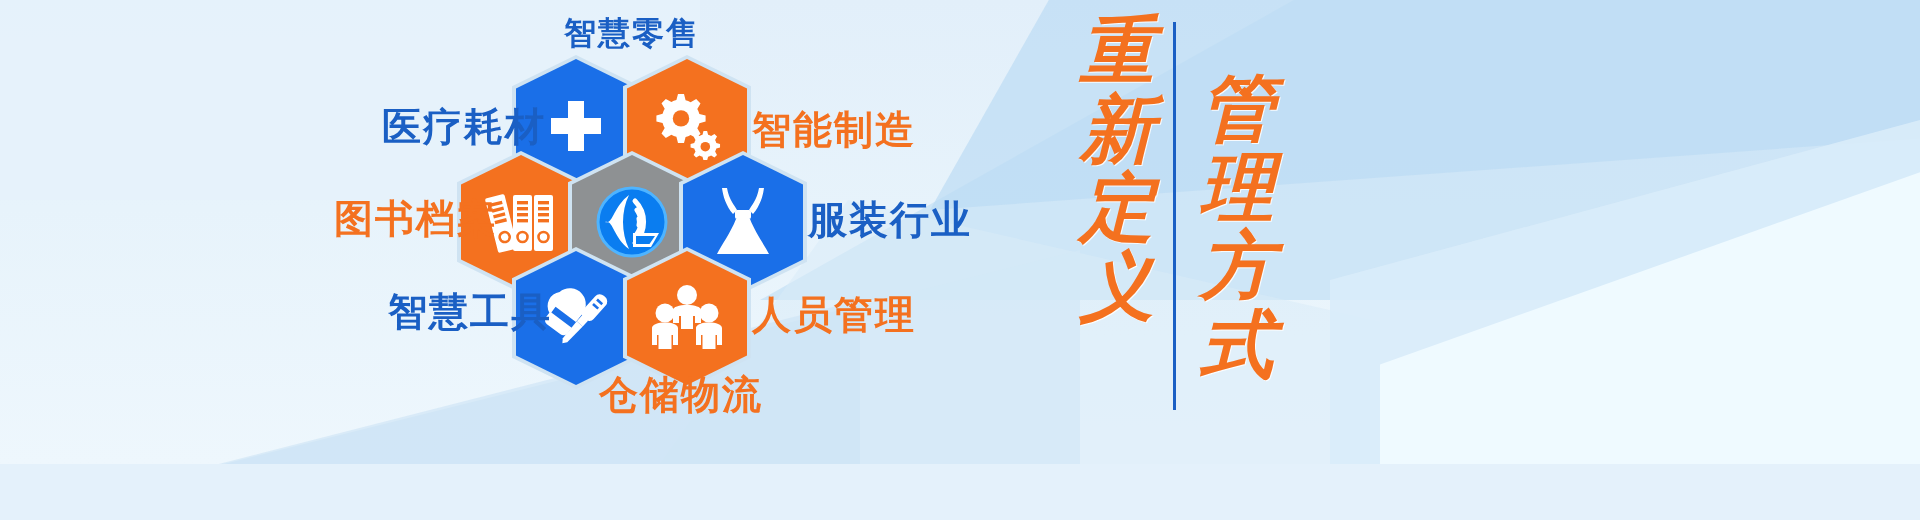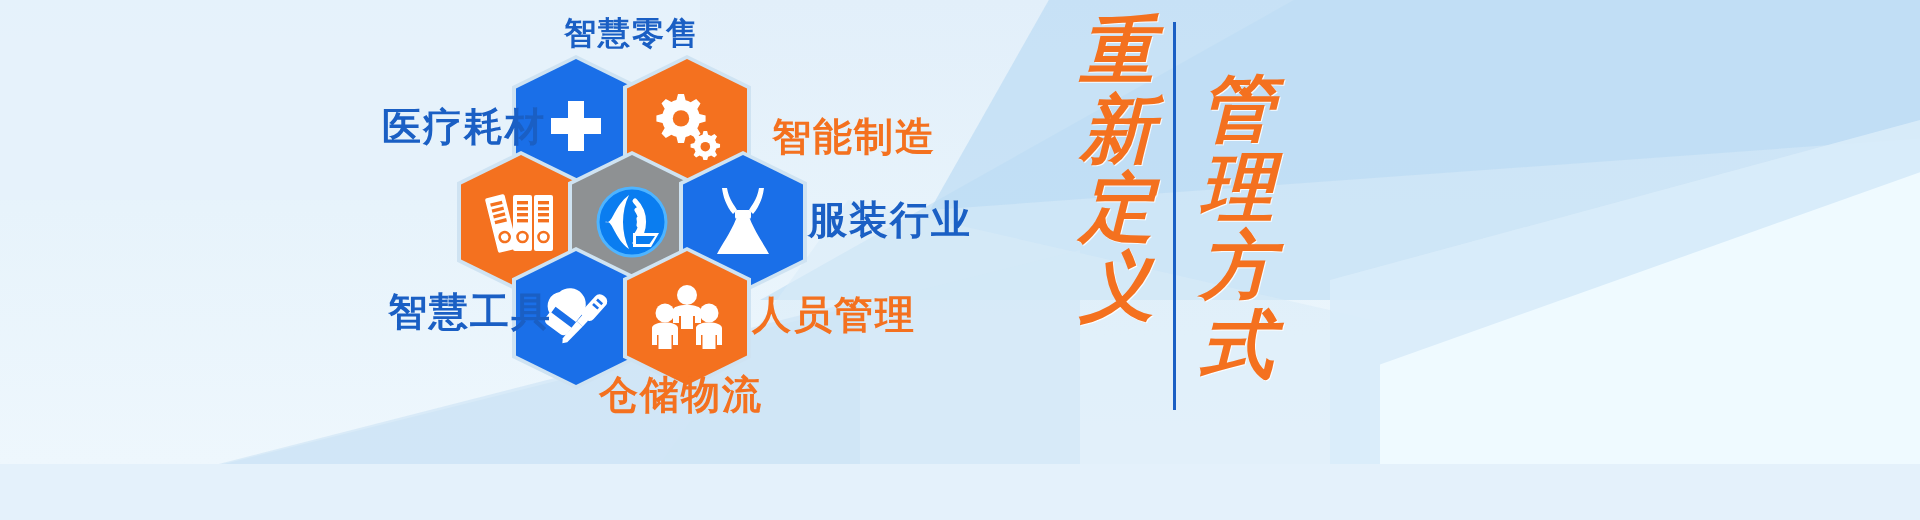--- a/index.html
+++ b/index.html
@@ -97,21 +97,21 @@
   .lbl{
     position:absolute;white-space:nowrap;
     font-weight:700;font-size:39px;letter-spacing:2px;
     font-family:"DejaVu Sans","Liberation Sans",sans-serif;
   }
   .lbl.blue-t{color:#1a5fc4;}
   .lbl.orange-t{color:#f4711f;}
 
   .lbl-retail   {left:564px; top:12px;  font-size:32px;}
   .lbl-medical  {left:382px; top:100px;}
-  .lbl-manufact {left:752px; top:110px;margin-left:20px;}
+  .lbl-manufact {left:752px; top:103px;}
   .lbl-books    {left:334px; top:192px;}
   .lbl-apparel  {left:808px; top:193px;text-align:right;}
   .lbl-tools    {left:388px; top:285px;}
   .lbl-people   {left:752px; top:288px;}
   .lbl-logistic {left:568px; top:368px;margin-left:31px;}
 
   
   .calli-wrap{position:absolute;left:1060px;top:0;width:300px;height:520px;}
   .calli-col{
     position:absolute;top:14px;
@@ -276,20 +276,21 @@
             </g>
           </svg>
         </span>
       </div>
     </div>
   </div>
 
   <div class="lbl blue-t   lbl-retail">智慧零售</div>
   <div class="lbl blue-t   lbl-medical">医疗耗材</div>
   <div class="lbl orange-t lbl-manufact">智能制造</div>
+  <div class="lbl orange-t lbl-books">图书档案</div>
   <div class="lbl blue-t   lbl-apparel">服装行业</div>
   <div class="lbl blue-t   lbl-tools">智慧工具</div>
   <div class="lbl orange-t lbl-people">人员管理</div>
   <div class="lbl orange-t lbl-logistic">仓储物流</div>
 
   <div class="calli-wrap">
     <div class="calli-col calli-left">
       <div class="calli-ch">重</div>
       <div class="calli-ch">新</div>
       <div class="calli-ch">定</div>

